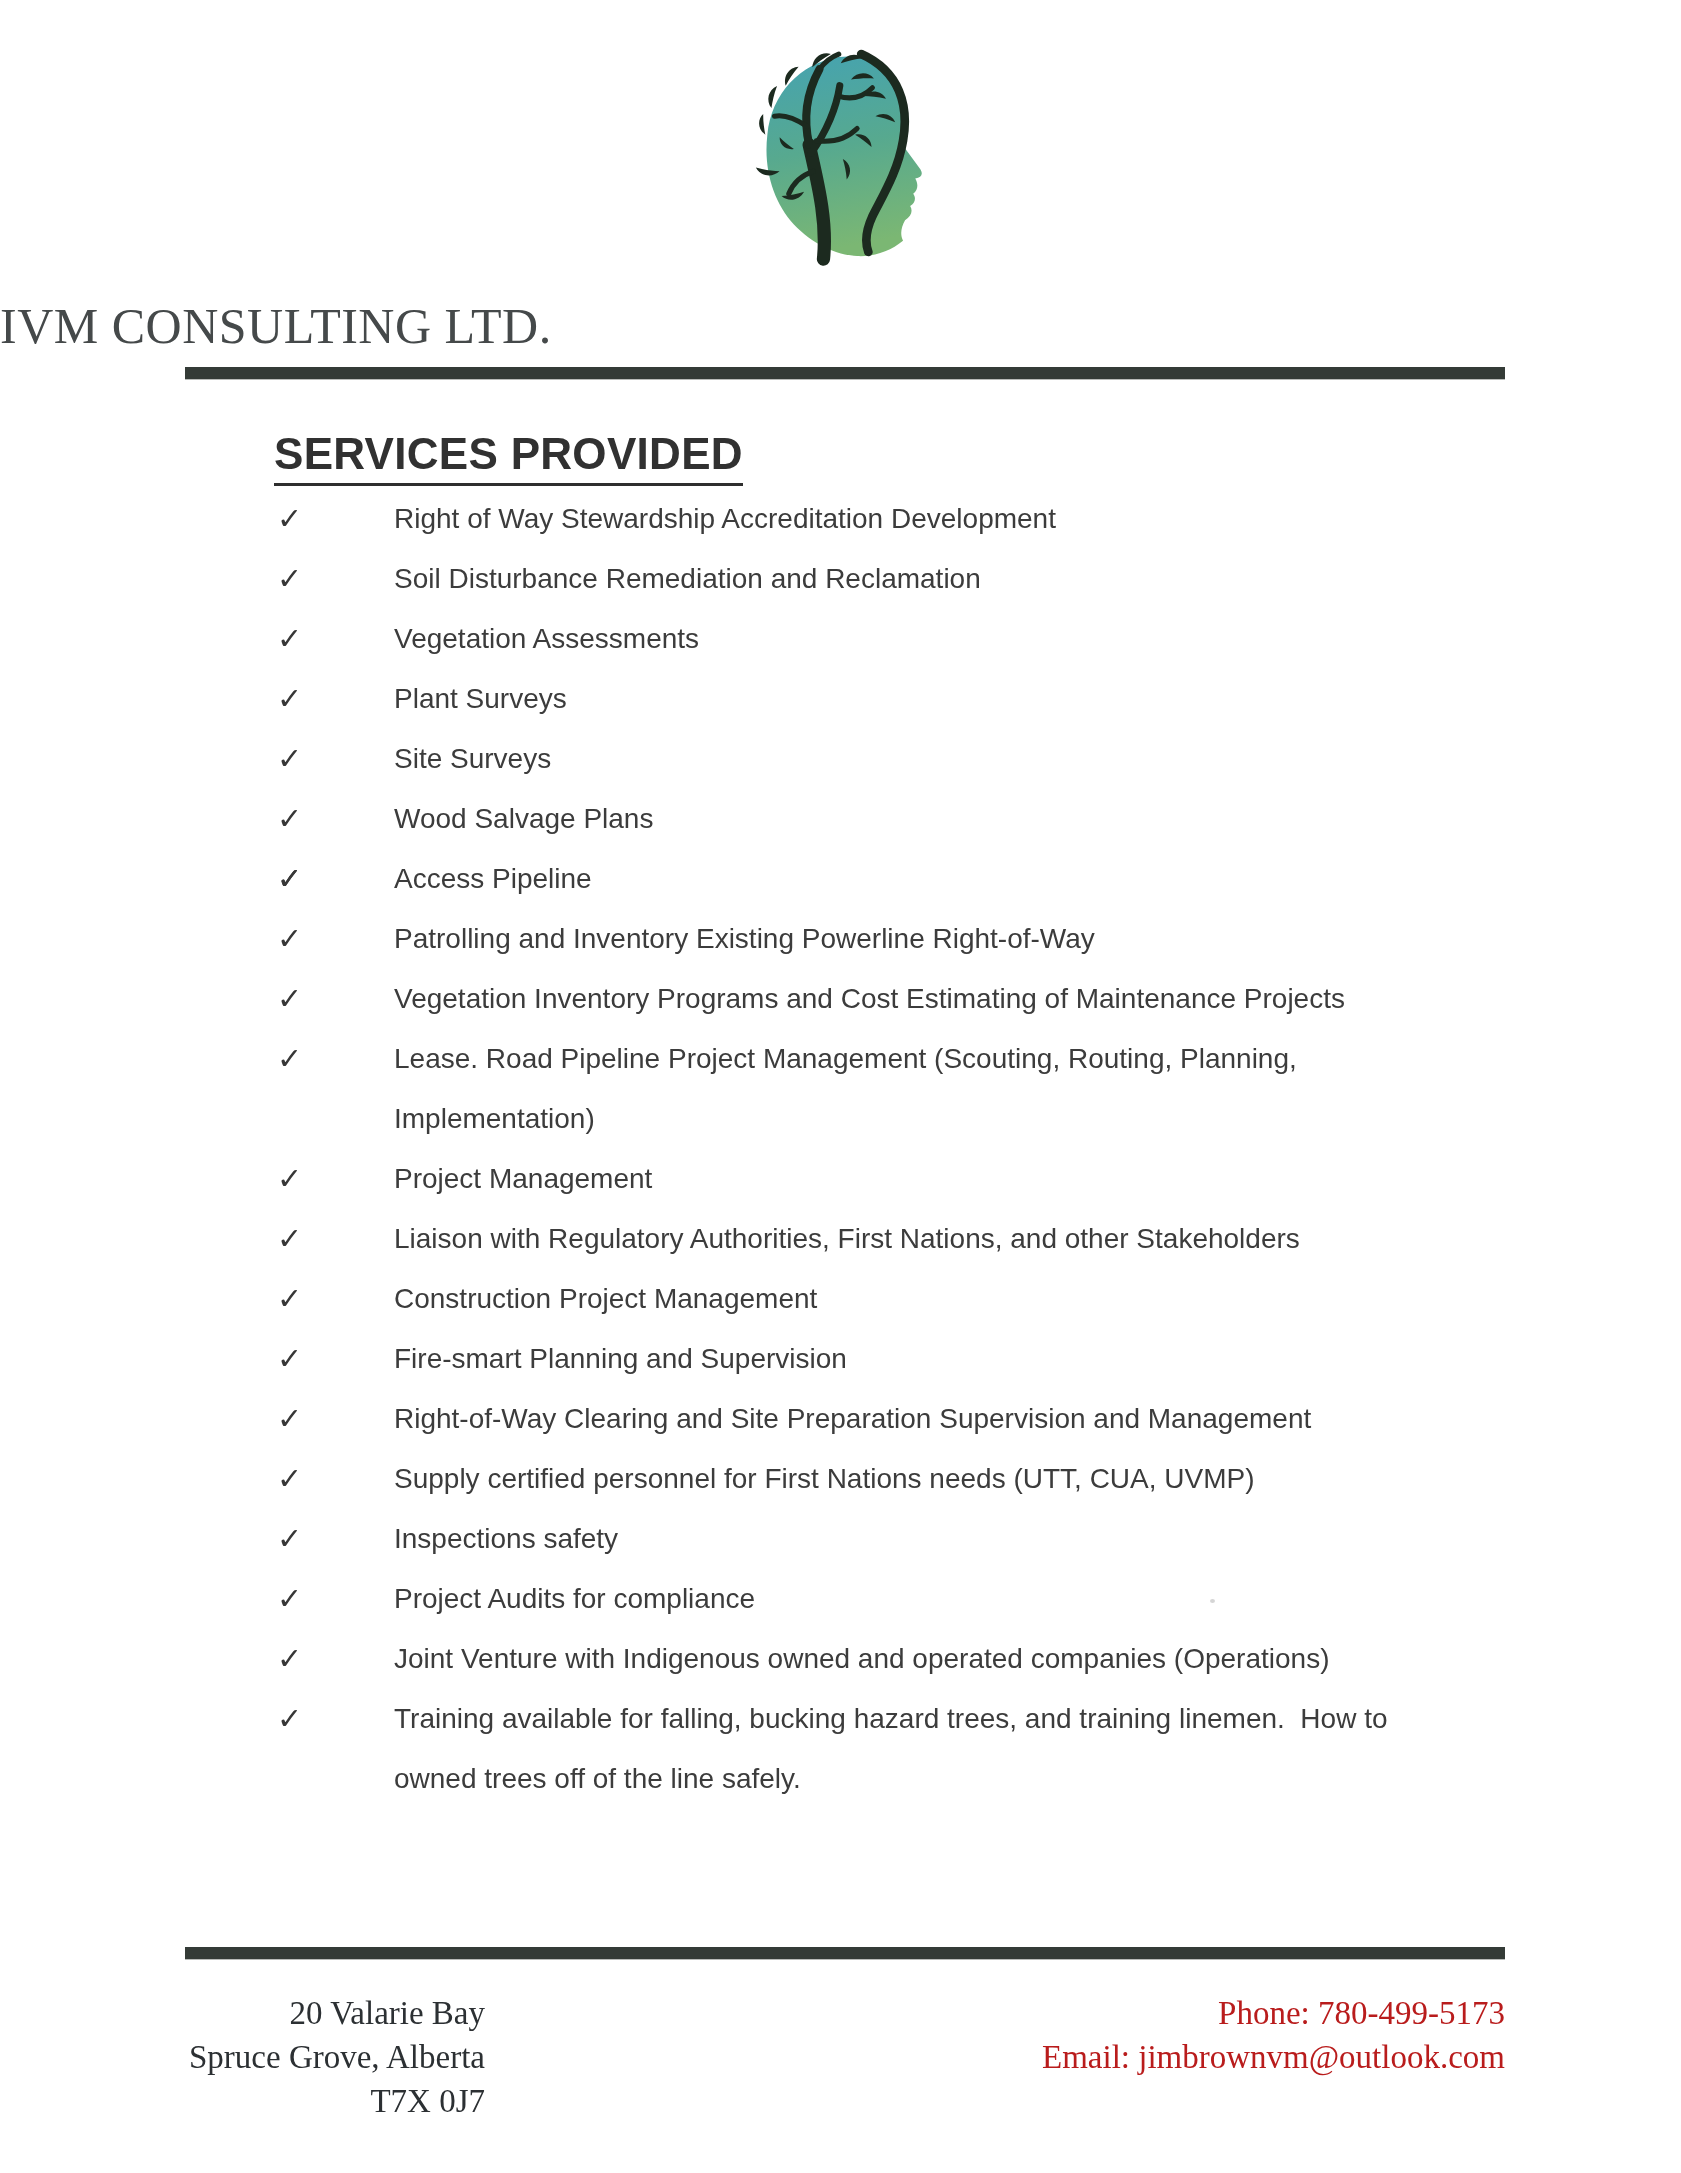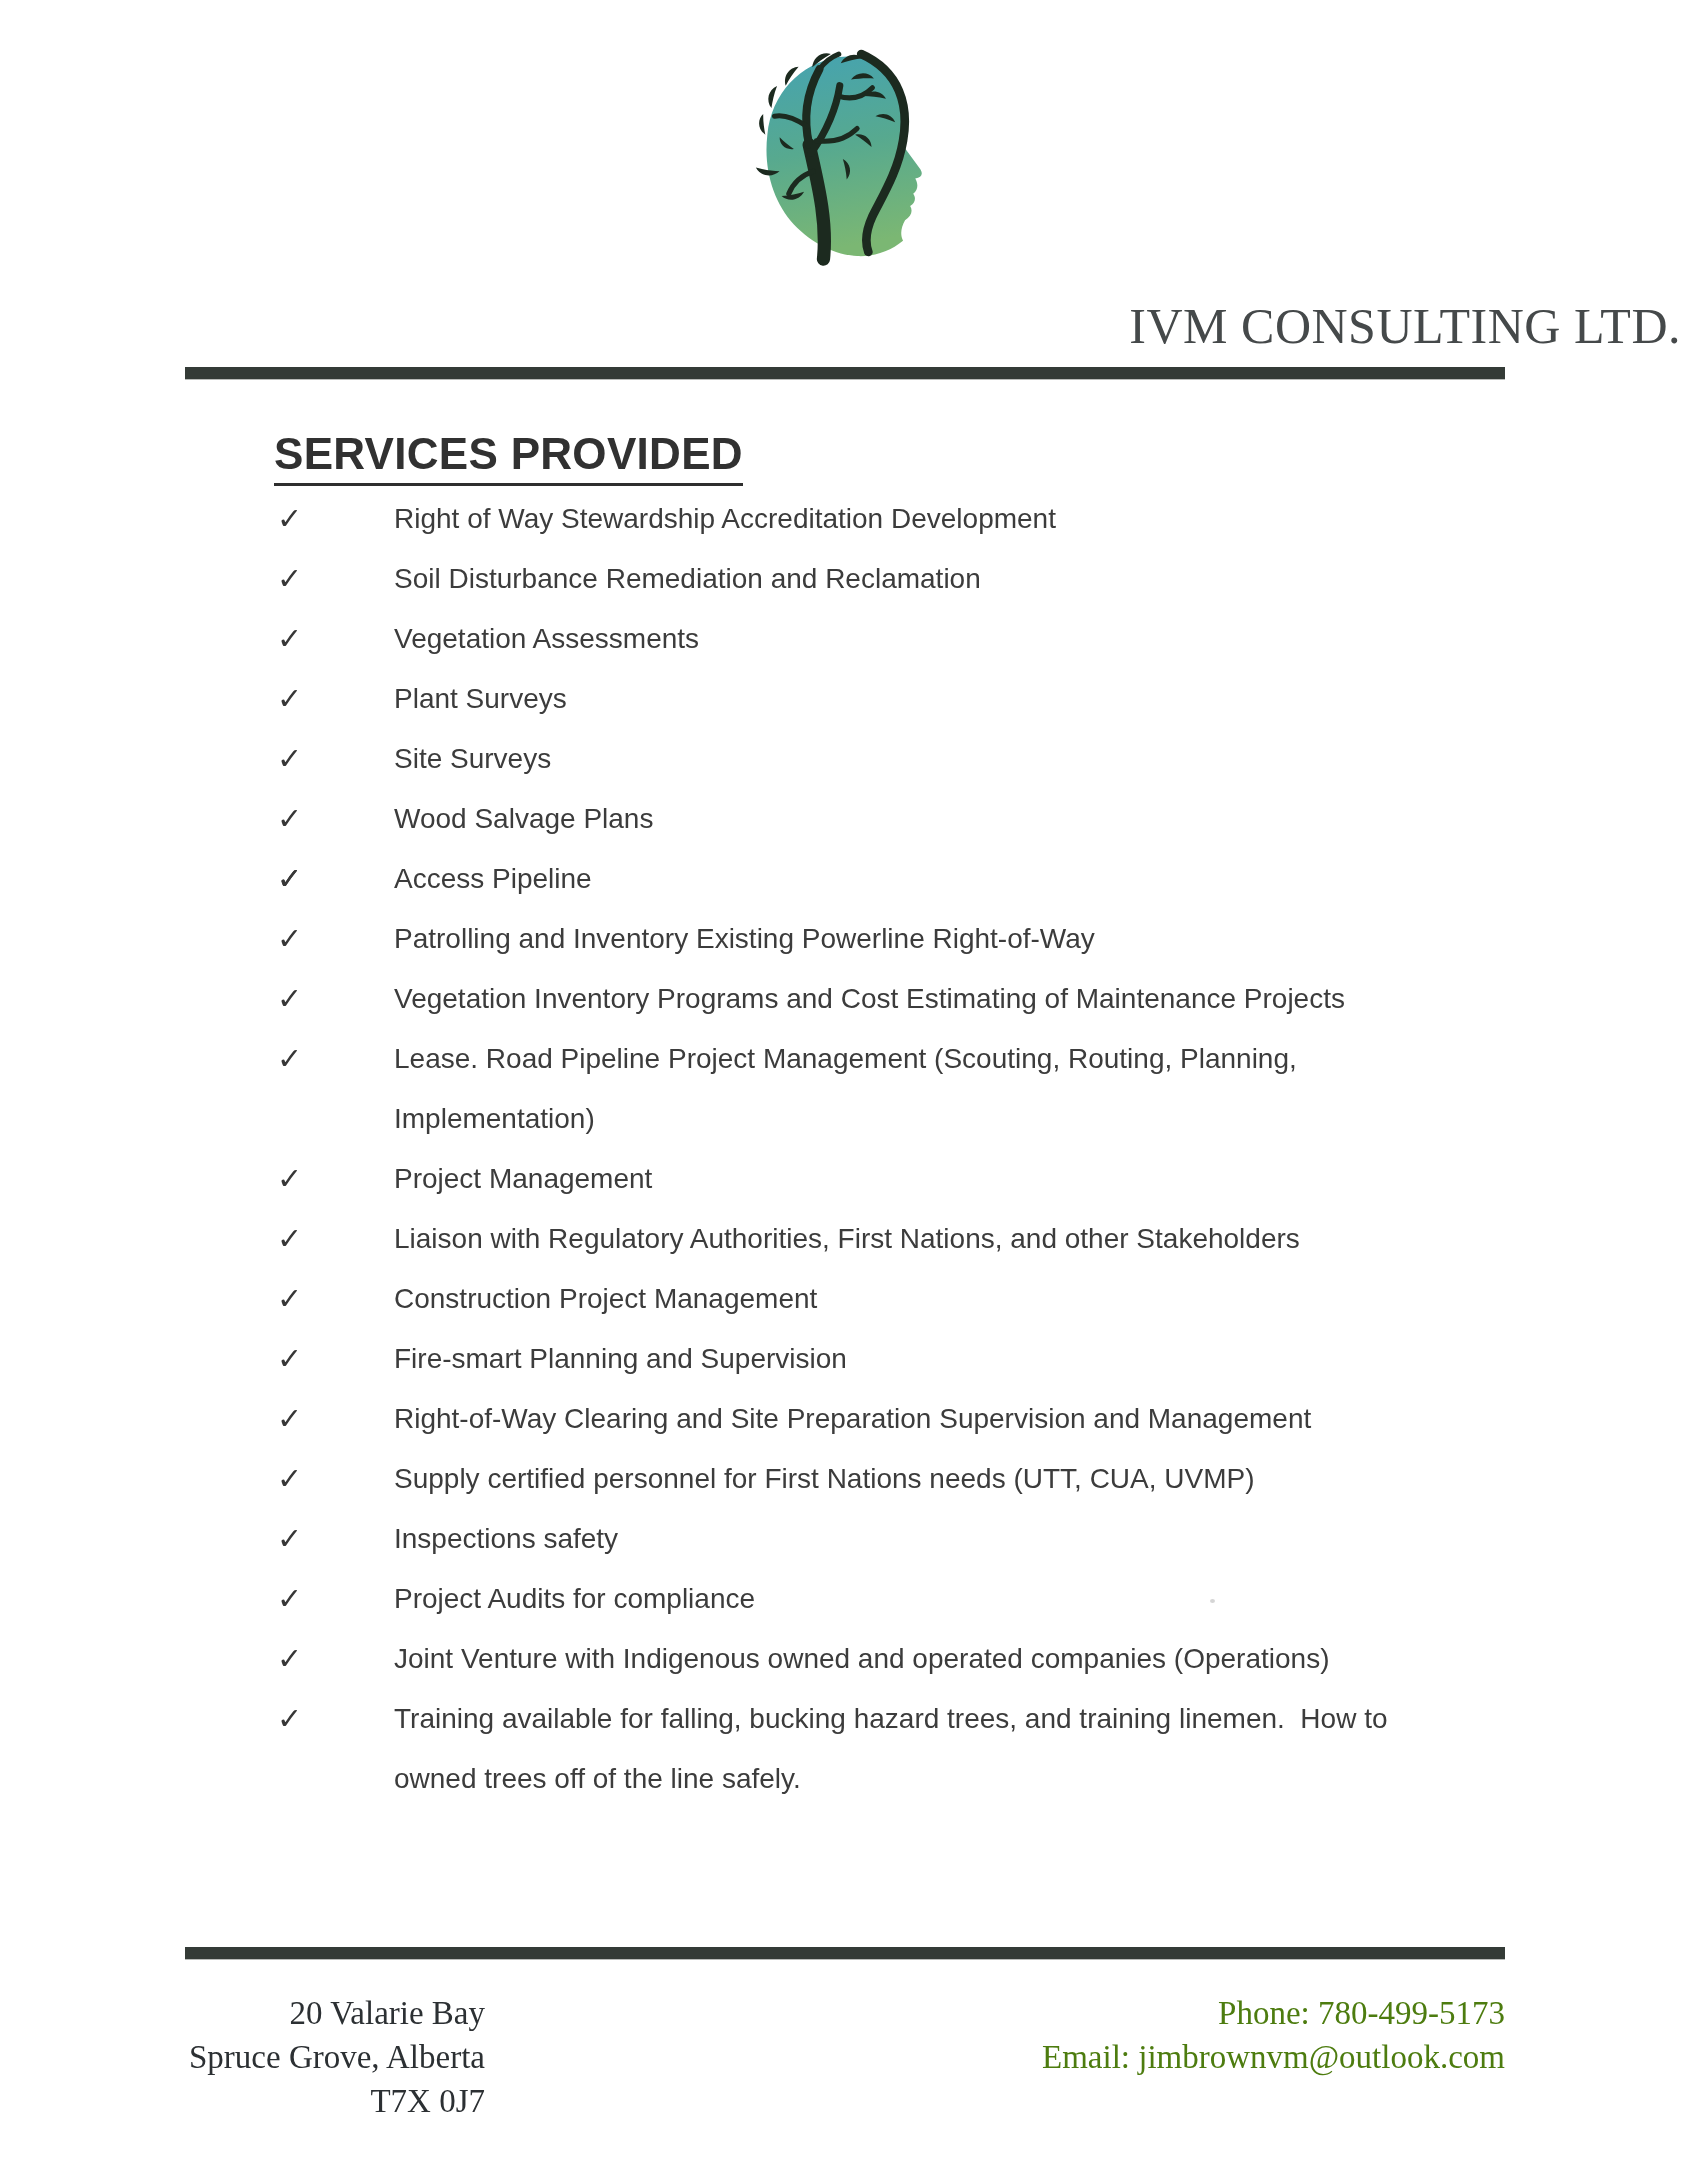--- a/index.html
+++ b/index.html
@@ -19,21 +19,21 @@
     left: 749px;
     top: 40px;
     width: 204px;
     height: 226px;
   }
   .company-name {
     position: absolute;
     left: 0;
     top: 298px;
     width: 1681px;
-    text-align: right;
+    text-align: left;
     font-family: "Liberation Serif", serif;
     font-size: 50px;
     line-height: 57px;
     letter-spacing: 0.5px;
     color: #45494a;
   }
   .rule {
     position: absolute;
     left: 185px;
     width: 1320px;
@@ -94,21 +94,21 @@
     text-align: right;
   }
   .footer-right {
     position: absolute;
     right: 176px;
     top: 1991px;
     text-align: right;
     font-family: "Liberation Serif", serif;
     font-size: 33px;
     line-height: 44px;
-    color: #4d7c0f;
+    color: #b91c1c;
   }
   .scan-speck {
     position: absolute;
     width: 5px;
     height: 4px;
     border-radius: 50%;
     background: #b9b9b9;
     opacity: 0.6;
   }
 </style>

